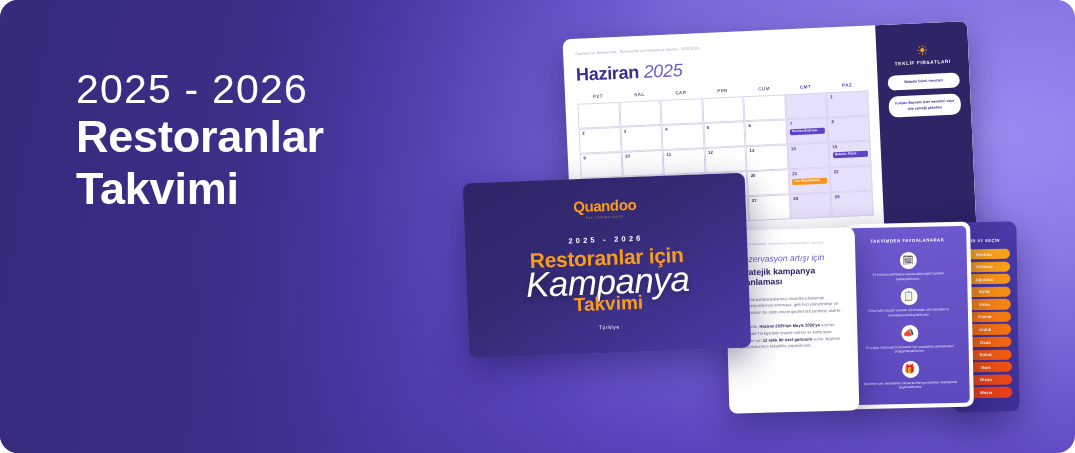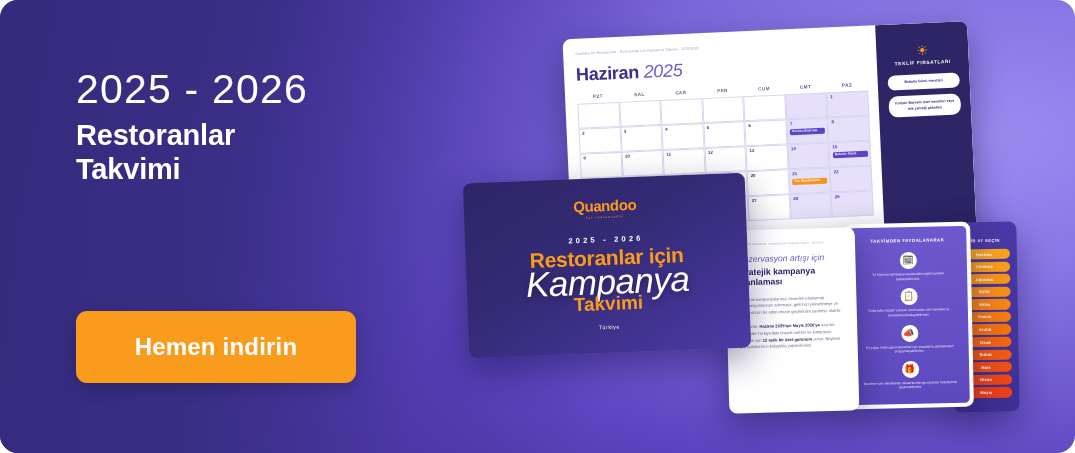--- a/index.html
+++ b/index.html
@@ -24,22 +24,22 @@
     pointer-events: none;
   }
 
   
   .copy { position: absolute; left: 76px; top: 68px; z-index: 30; width: 420px; }
   .eyebrow {
     font-size: 41px; font-weight: 400; color: #ffffff;
     letter-spacing: 1.2px; line-height: 1.06; white-space: nowrap;
   }
   .headline {
-    margin-top: 8px;
-    font-size: 29px; font-weight: 700; color: #ffffff;
+    margin-top: 0;
+    font-size: 45px; font-weight: 700; color: #ffffff;
     line-height: 1.14; letter-spacing: -0.2px;
   }
   .cta {
     position: absolute; left: 76px; top: 311px; z-index: 30;
     display: flex; align-items: center; justify-content: center;
     width: 280px; height: 72px;
     background: #F99B1C; border: none; border-radius: 11px;
     color: #ffffff; font-size: 24px; font-weight: 700;
     font-family: "Liberation Sans", sans-serif;
     letter-spacing: 0.2px; cursor: pointer;
@@ -172,21 +172,20 @@
 
 <div class="banner">
 
   <div class="copy">
     <div class="eyebrow">2025 - 2026</div>
     <div class="headline">
       <div>Restoranlar</div>
       <div>Takvimi</div>
     </div>
   </div>
-  <button class="cta">Hemen indirin</button>
 
   <div class="card" id="calendar-card">
     <div class="cal-main">
       <div class="cal-breadcrumb">Quandoo for Restaurants · Restoranlar için Kampanya Takvimi · 2025/2026</div>
       <div class="cal-title">
         <span>Haziran</span>
         <span class="yr">2025</span>
       </div>
       <div class="cal-grid" id="cal-dow-row">
           <div class="cal-dow">PZT</div>

